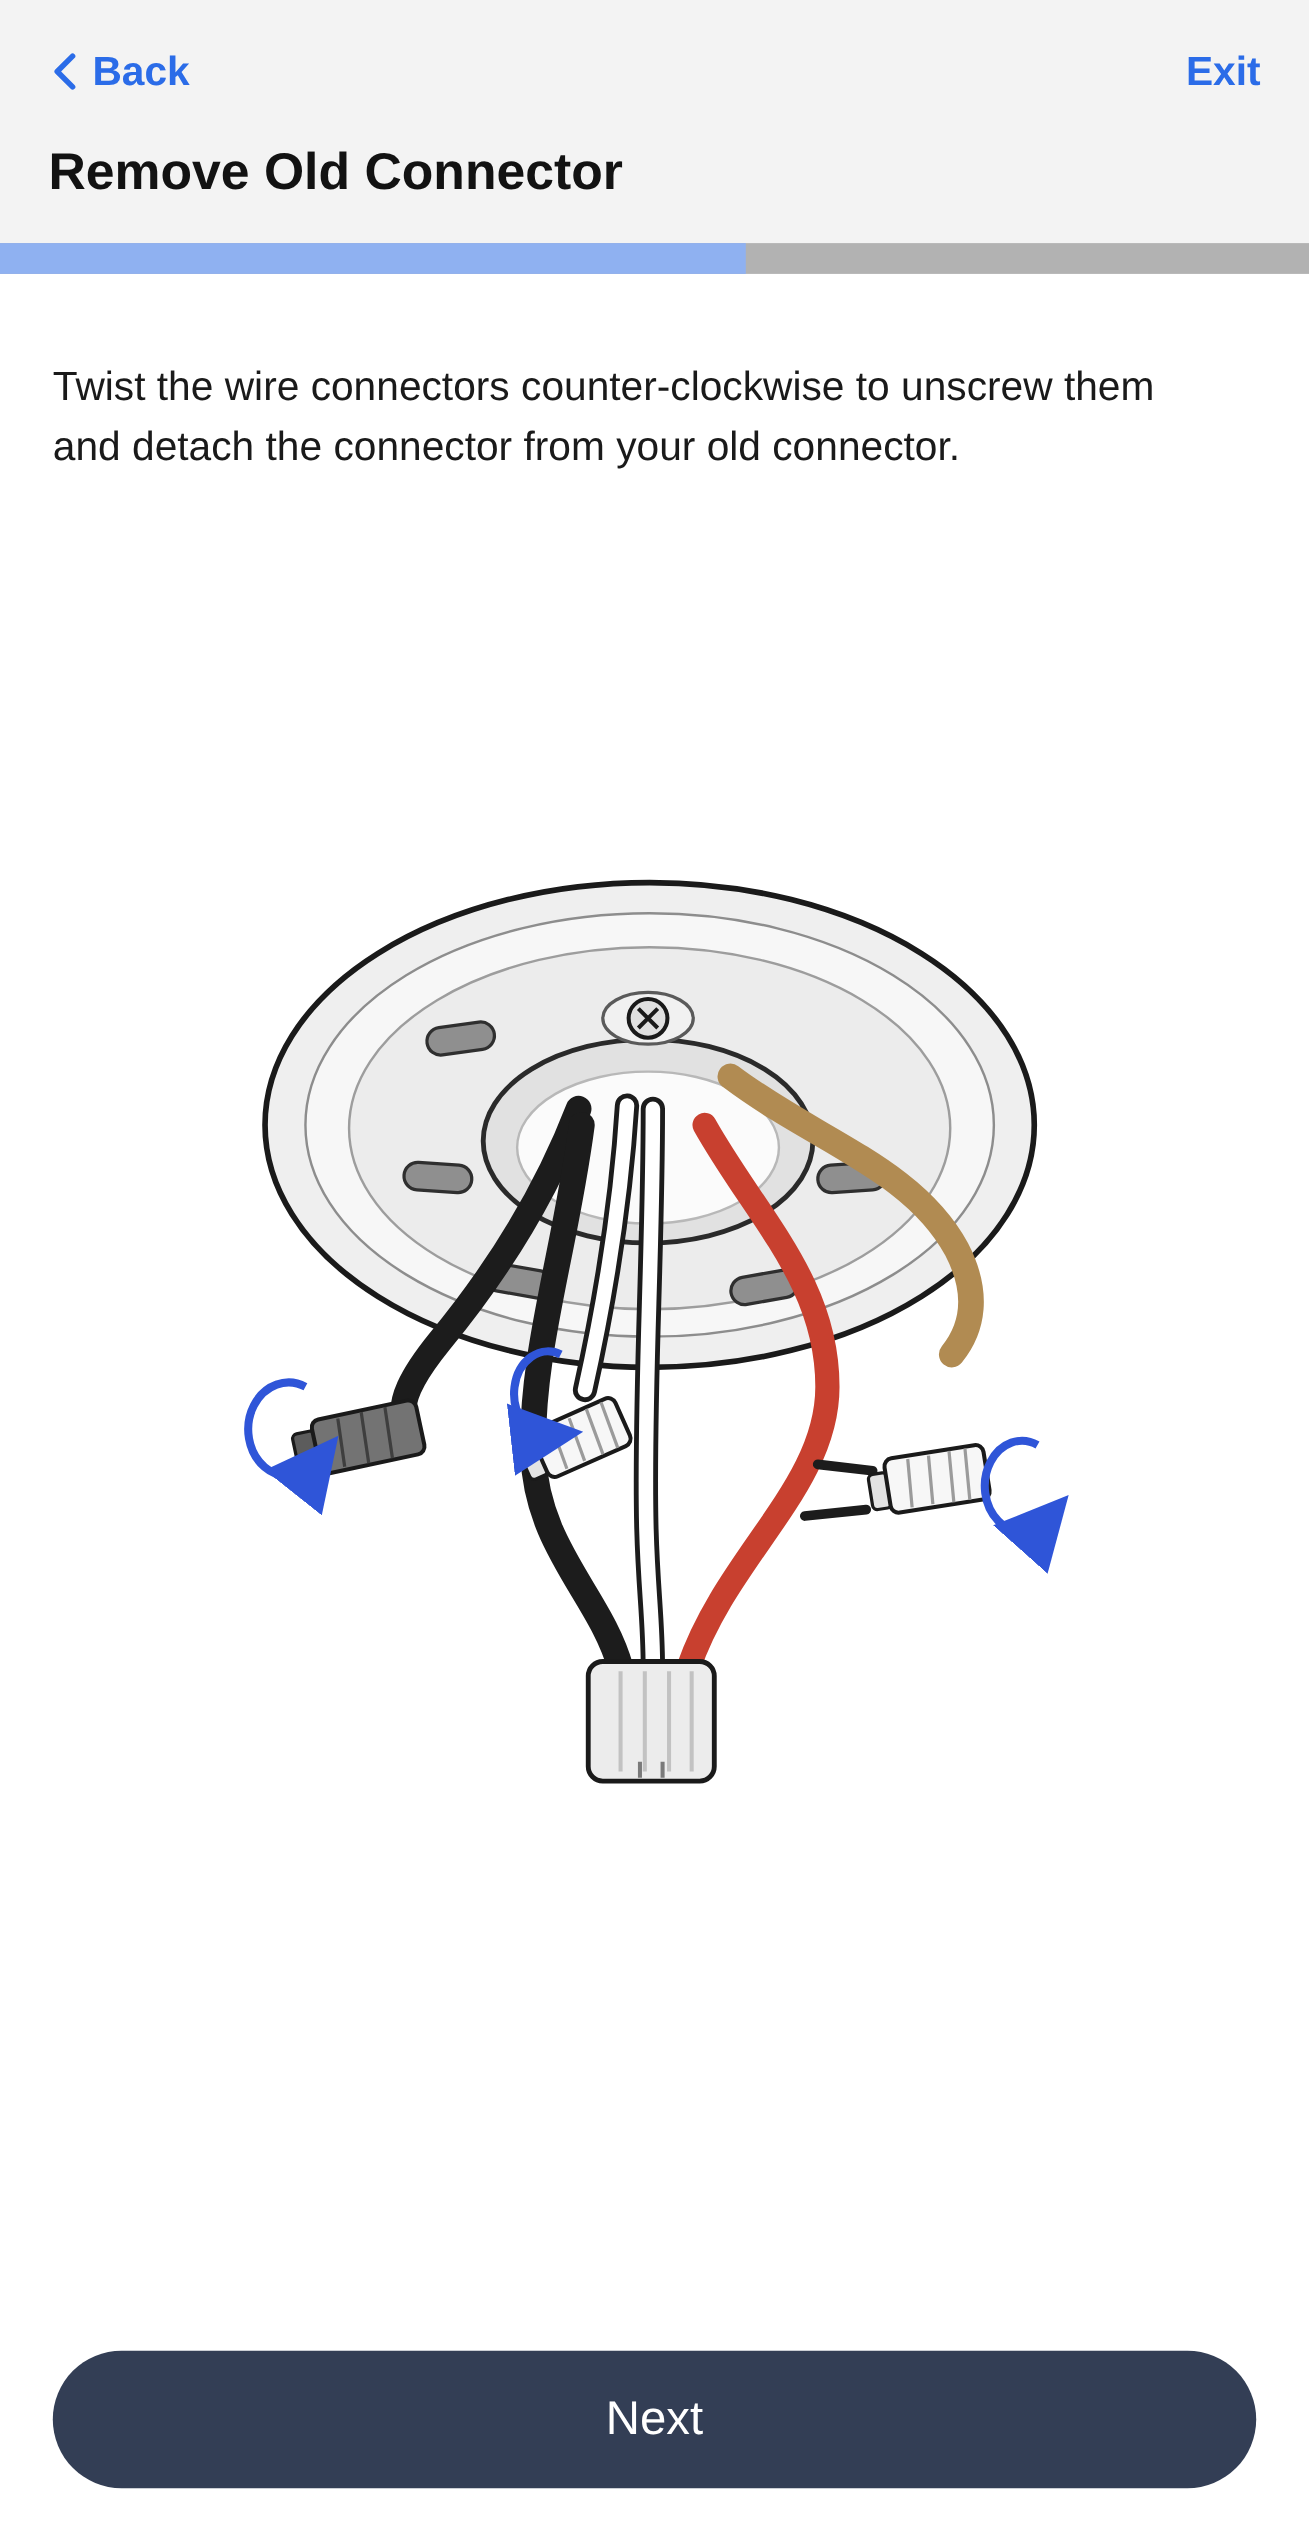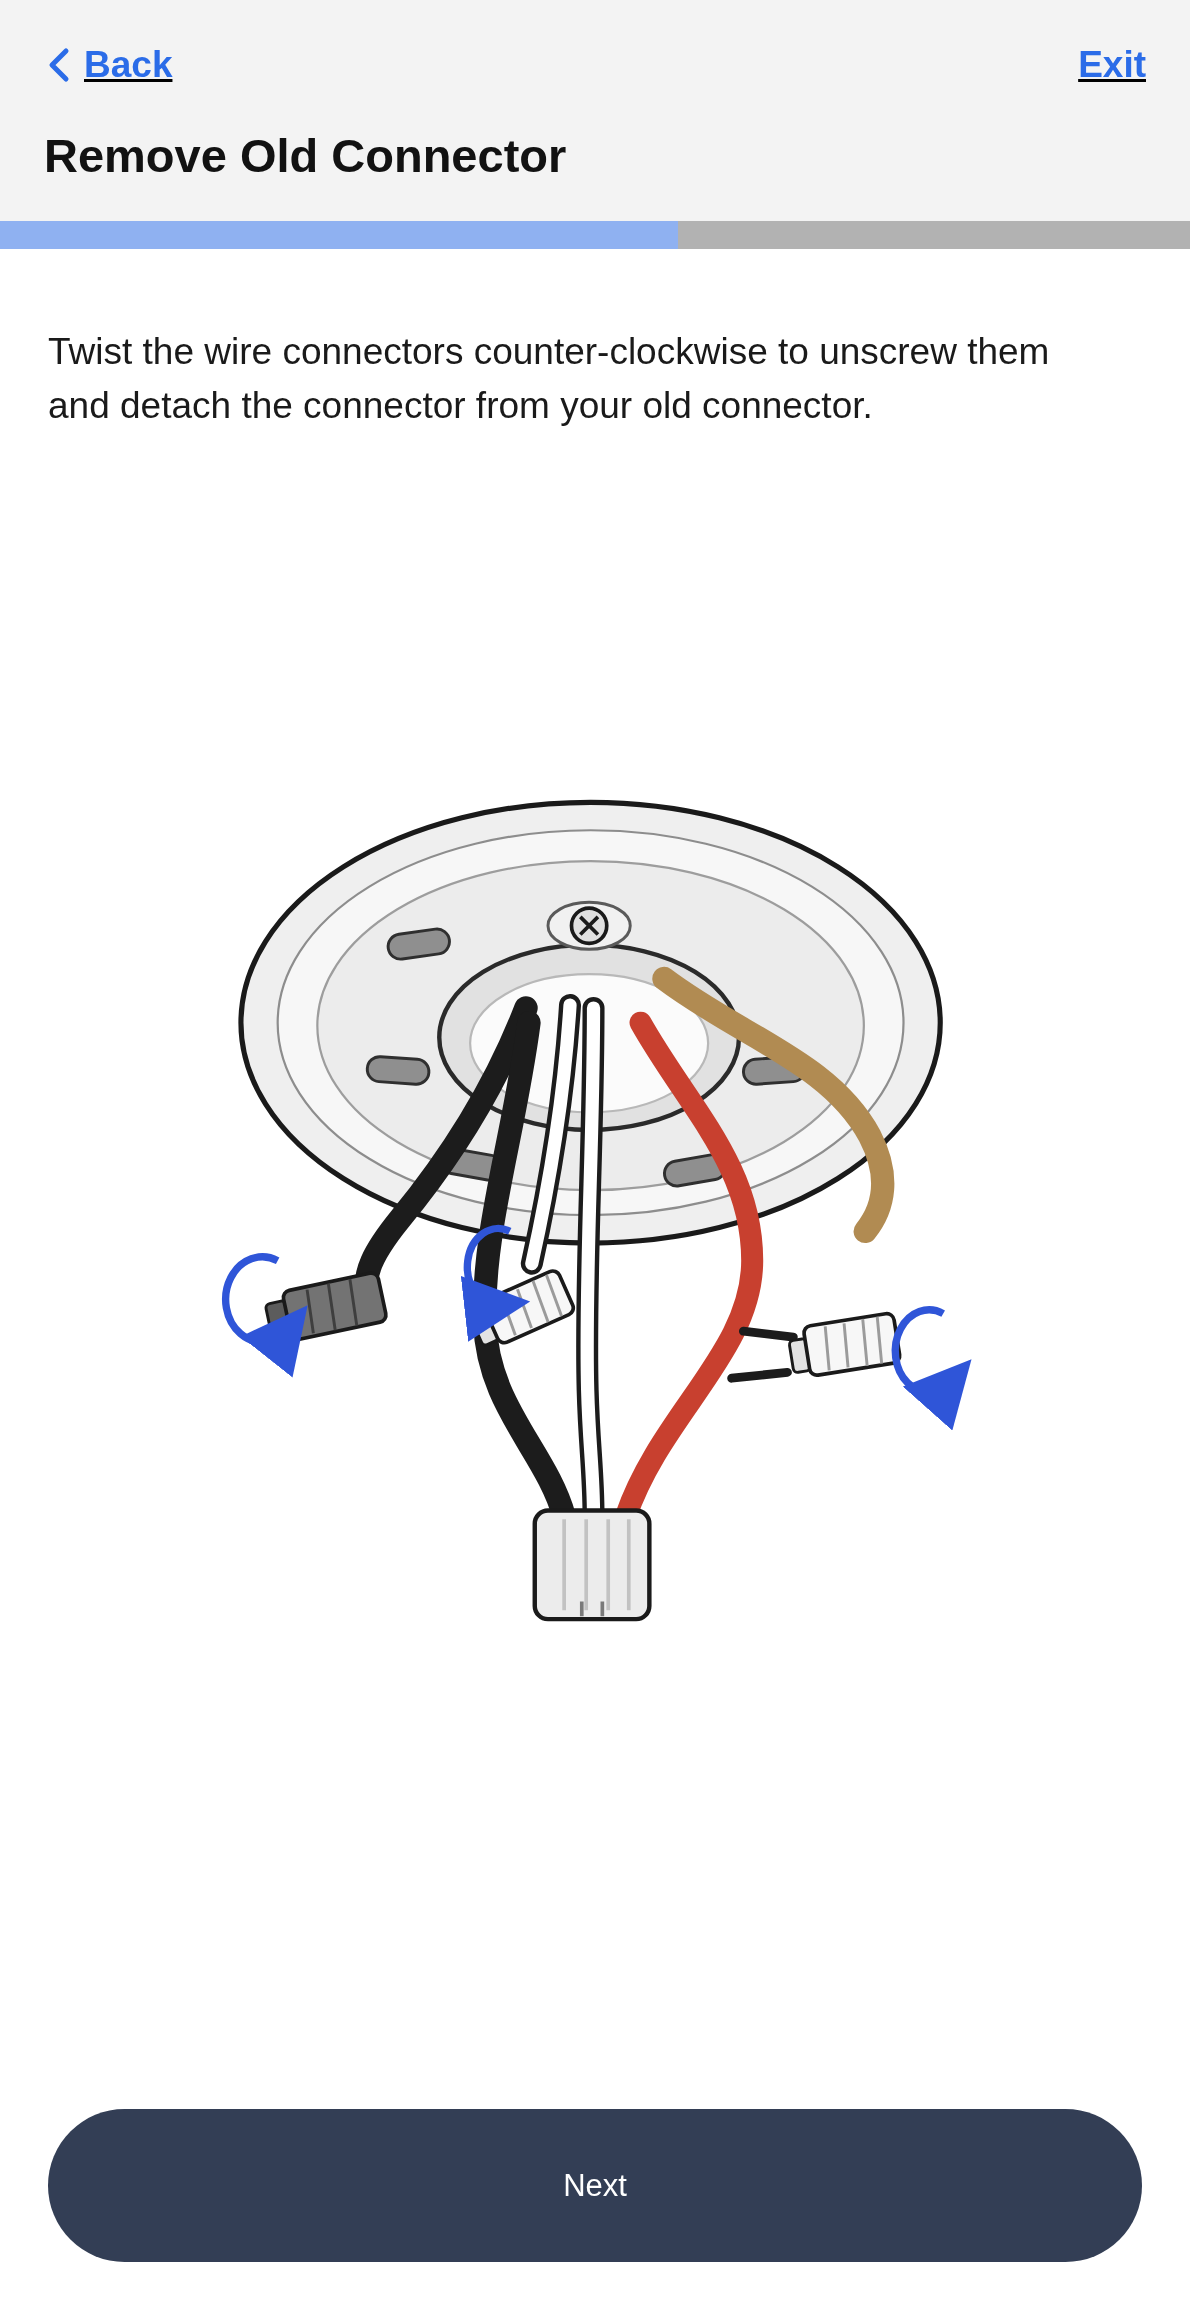--- a/index.html
+++ b/index.html
@@ -4,21 +4,21 @@
 <style>
   * { margin:0; padding:0; box-sizing:border-box; }
   html,body { width:1190px; height:2306px; }
   body {
     background:#ffffff;
     font-family:"Liberation Sans","DejaVu Sans",sans-serif;
     position:relative;
     overflow:hidden;
   }
   .header { background:var(--header-bg,#f3f3f3); padding:44px 44px 38px; }
-  .nav-row { display:flex; justify-content:space-between; align-items:flex-end;text-decoration:underline; }
+  .nav-row { display:flex; justify-content:space-between; align-items:flex-end; }
   .back {
     display:flex; align-items:center; gap:12px;
     color:var(--link,#2b6ce8); font-size:37px; font-weight:700;
     text-decoration:none; cursor:pointer;
   }
   .exit {
     color:var(--link,#2b6ce8); font-size:37px; font-weight:700;
     text-decoration:none; cursor:pointer;
   }
   .title { margin-top:42px; font-size:47px; font-weight:700; color:#121212; }
@@ -30,24 +30,24 @@
   }
   .illustration { margin-top:358px; width:1190px; }
   .diagram { display:block; }
   .wire-black, .wire-outline { stroke:var(--wire-black,#1c1c1c); }
   .wire-white { stroke:var(--wire-white,#ffffff); }
   .wire-red { stroke:var(--wire-red,#c8402f); }
   .wire-tan { stroke:var(--wire-tan,#b18b52); }
   .arrow path { stroke:var(--arrow-blue,#2f55d8); }
   .arrowhead { fill:var(--arrow-blue,#2f55d8); }
   .next-button {
-    position:absolute; left:48px; right:48px; bottom:44px; height:153px;
+    position:absolute; left:48px; right:48px; bottom:44px; height:125px;
     border:none; border-radius:80px;
     background:var(--button-bg,#333e55); color:var(--button-text,#ffffff);
-    font-family:inherit; font-size:31px; font-weight:500; cursor:pointer;
+    font-family:inherit; font-size:43px; font-weight:500; cursor:pointer;
   }
 </style>
 </head>
 <body>
 
 <header class="header">
   <div class="nav-row">
     <a class="back">
       <svg width="28" height="40" viewBox="0 0 28 40">
         <polyline points="22,6 8,20 22,34" fill="none" stroke="var(--link,#2b6ce8)" stroke-width="5" stroke-linecap="round" stroke-linejoin="round"></polyline>

